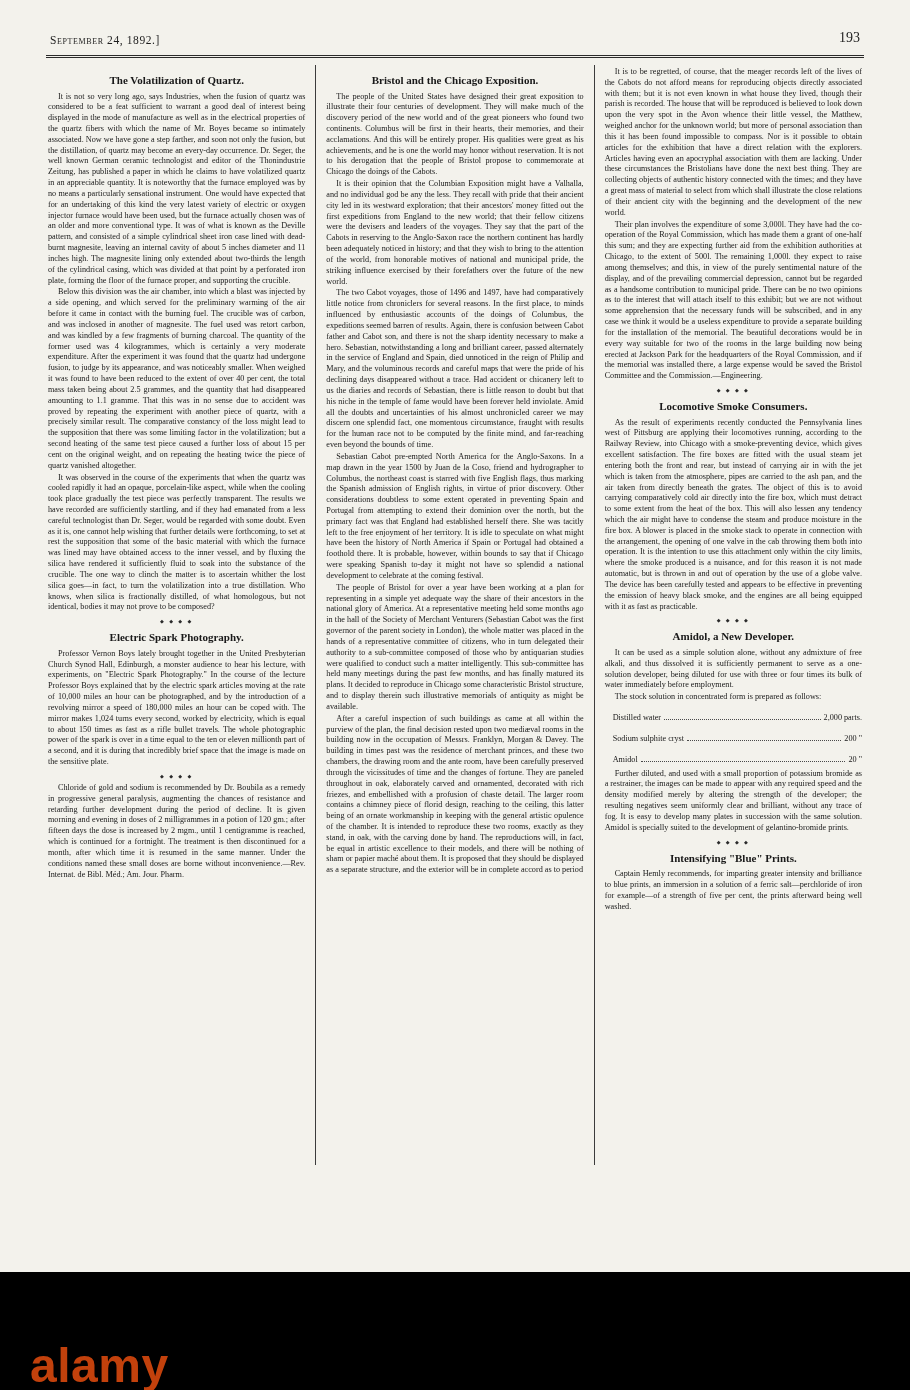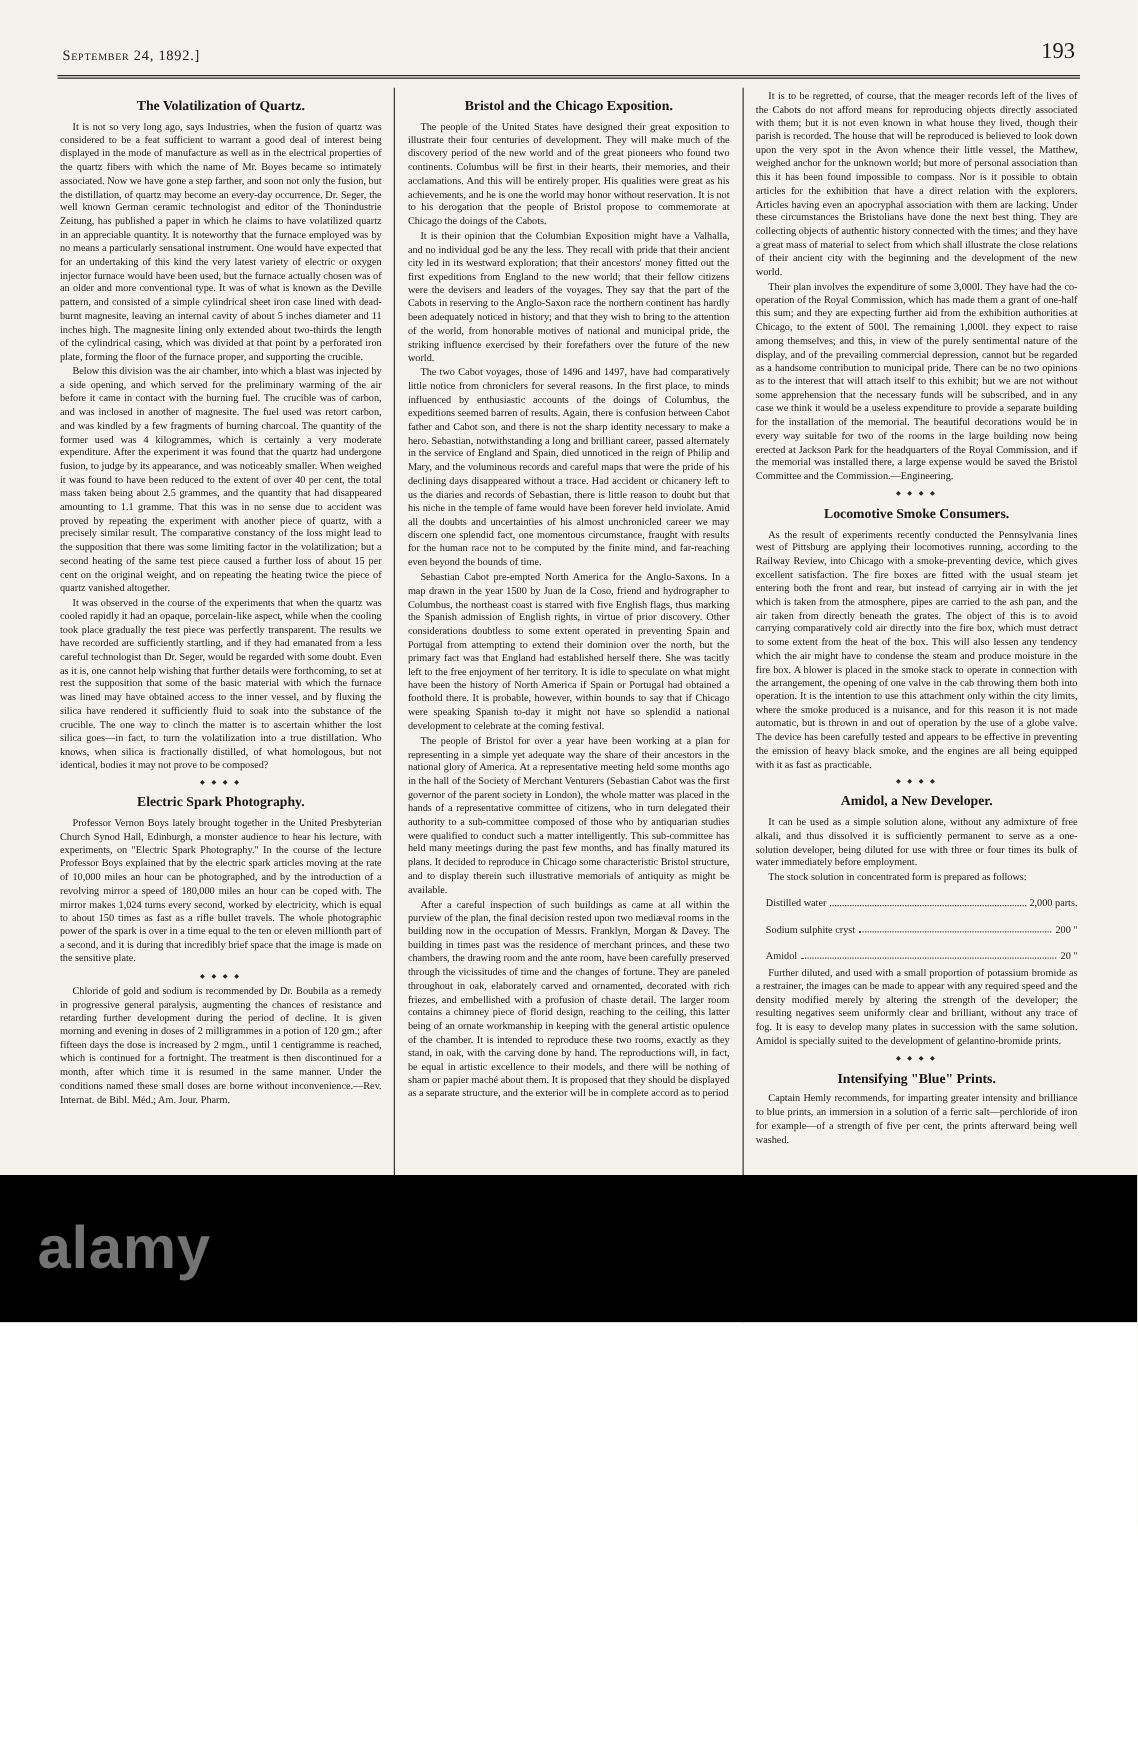--- a/index.html
+++ b/index.html
@@ -1,20 +1,20 @@
 <!DOCTYPE html>
 <html><head>
 <meta charset="utf-8">
 <style>
   * { box-sizing: border-box; }
   html, body { margin: 0; padding: 0; background: #ffffff; }
   .scan {
     position: relative;
     width: 910px;
-    height: 1058px;
+    height: 1390px;
     background: #e9e7e1;
     overflow: hidden;
     font-family: "Liberation Serif", serif;
     color: #191919;
   }
   .page {
     position: absolute;
     top: 0; left: 0; right: 0; bottom: 118px;
     background: #f3f2ec;
     padding: 30px 46px 8px 46px;
@@ -37,21 +37,21 @@
   .masthead {
     font-family: "DejaVu Serif", serif;
     font-size: 33px;
     font-weight: bold;
     font-style: italic;
     letter-spacing: 1px;
     color: #121212;
     line-height: 1;
   }
   .page-number {
-    font-size: 18px;
+    font-size: 14px;
     color: #1d1d1d;
     padding-bottom: 4px;
   }
   .page-body {
     display: flex;
     height: 1100px;
     overflow: hidden;
   }
   .col {
     flex: 1 1 0;
@@ -84,23 +84,23 @@
   .recipe { margin: 3px 0 3px 8px; }
   .recipe-row { display: flex; align-items: baseline; margin-top: 10px; }
   .recipe-name { white-space: nowrap; }
   .recipe-dots { flex: 1 1 auto; border-bottom: 1px dotted #4a4a4a; margin: 0 3px 2px 3px; min-width: 12px; }
   .recipe-value { white-space: nowrap; }
   .alamy-bar {
     position: absolute;
     left: 0; right: 0; bottom: 0;
     height: 118px;
     background: #000000;
-    color: #737373;
+    color: #c2410c;
     display: flex;
-    align-items: center;
+    align-items: flex-end;
     justify-content: space-between;
     padding: 0 34px 0 30px;
     font-family: "Liberation Sans", sans-serif;
   }
   .alamy-logo {
     font-size: 48px;
     font-weight: bold;
     letter-spacing: 0.5px;
     line-height: 1;
   }

